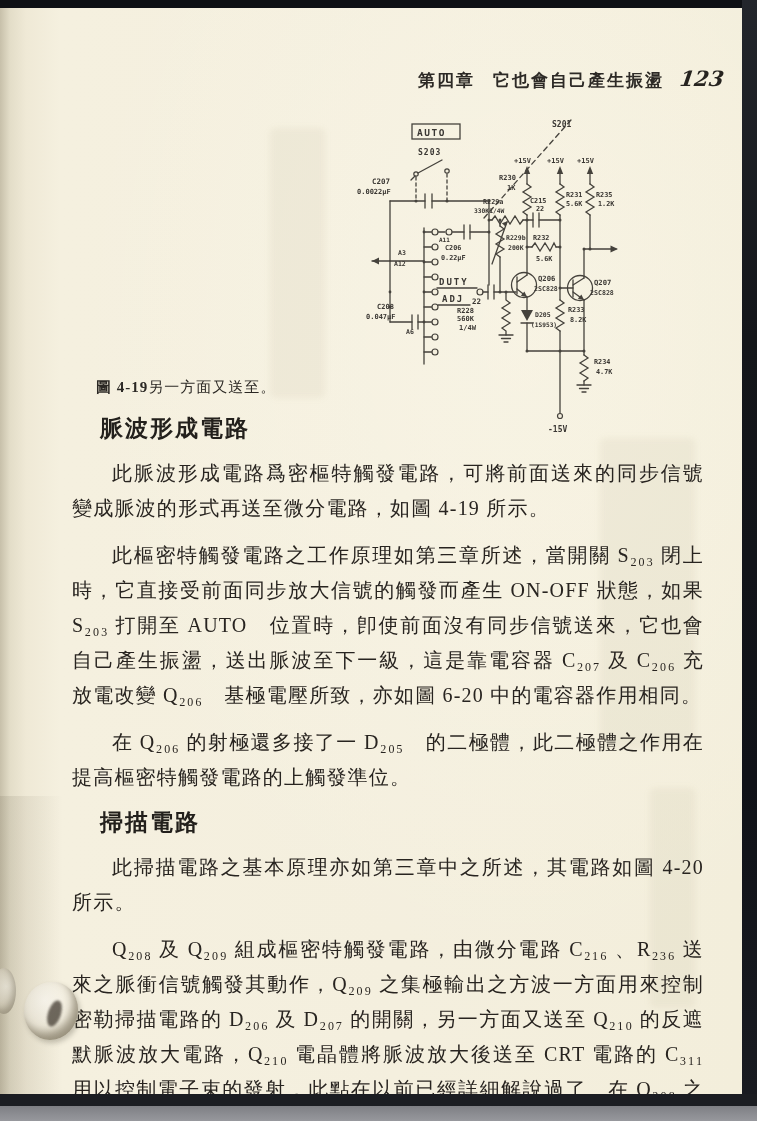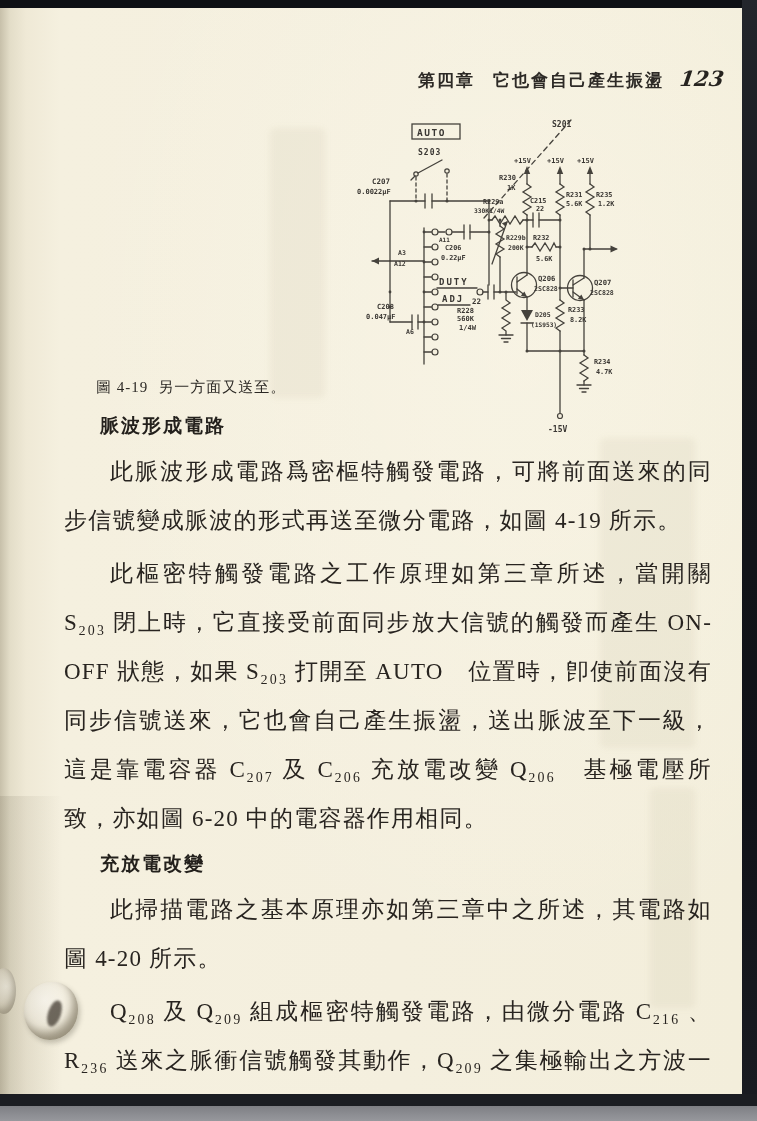--- a/index.html
+++ b/index.html
@@ -32,24 +32,24 @@
   .page-header{position:absolute;top:58px;left:418px;display:flex;align-items:baseline;white-space:nowrap;}
   .hdr-chapter,.hdr-title{font-size:17px;font-weight:700;color:#2d2a26;letter-spacing:2px;}
   .hdr-chapter{margin-right:18px;}
   .hdr-page-num{
     margin-left:16px;font-family:"DejaVu Serif", serif;font-style:italic;font-weight:700;
     font-size:21px;color:#26231f;transform:skewX(-8deg);
   }
   
   .text-col{position:absolute;left:60px;top:370px;width:656px;color:#262320;}
   .fig-caption{margin:0 0 16px 36px;font-size:15px;letter-spacing:1px;color:#2b2824;}
-  .fig-caption .cap-label{font-weight:400;margin-right:10px;}
-  .sec-heading{font-size:19px;font-weight:800;letter-spacing:2px;color:#23201c;margin:8px 0 8px 40px;}
+  .fig-caption .cap-label{font-weight:700;}
+  .sec-heading{font-size:23px;font-weight:800;letter-spacing:2px;color:#23201c;margin:8px 0 8px 40px;}
   .para{
-    font-size:23px;line-height:49px;margin:4px;text-indent:2em;
+    font-size:20px;line-height:35px;margin:12px;text-indent:2em;
     text-align:justify;letter-spacing:1.2px;color:#282420;
   }
   
   .schematic{position:absolute;left:328px;top:106px;width:330px;height:330px;}
   .schematic text{fill:#3a3733;font-family:"DejaVu Sans Mono", monospace;font-weight:700;}
   .schematic .wire{stroke:#45423c;stroke-width:1.3;fill:none;stroke-linecap:round;}
   .schematic .dot{fill:#45423c;stroke:none;}
   .schematic .open-term{fill:#f4efde;stroke:#45423c;stroke-width:1.2;}
   .schematic .solid{fill:#45423c;stroke:none;}
   
@@ -301,22 +301,23 @@
     </svg>
 
     <div class="text-col">
       <p class="fig-caption">
         <span class="cap-label">圖 4-19</span><span>另一方面又送至。</span>
       </p>
 
       <div class="sec-heading">脈波形成電路</div>
       <p class="para">此脈波形成電路爲密樞特觸發電路，可將前面送來的同步信號變成脈波的形式再送至微分電路，如圖 4-19 所示。</p>
       <p class="para">此樞密特觸發電路之工作原理如第三章所述，當開關 S₂₀₃ 閉上時，它直接受前面同步放大信號的觸發而產生 ON-OFF 狀態，如果 S₂₀₃ 打開至 AUTO　位置時，卽使前面沒有同步信號送來，它也會自己產生振盪，送出脈波至下一級，這是靠電容器 C₂₀₇ 及 C₂₀₆ 充放電改變 Q₂₀₆　基極電壓所致，亦如圖 6-20 中的電容器作用相同。</p>
-
-      <div class="sec-heading">充放電改變</div>
+      <p class="para">在 Q₂₀₆ 的射極還多接了一 D₂₀₅　的二極體，此二極體之作用在提高樞密特觸發電路的上觸發準位。</p>
+
+      <div class="sec-heading">掃描電路</div>
       <p class="para">此掃描電路之基本原理亦如第三章中之所述，其電路如圖 4-20 所示。</p>
       <p class="para">Q₂₀₈ 及 Q₂₀₉ 組成樞密特觸發電路，由微分電路 C₂₁₆ 、R₂₃₆ 送來之脈衝信號觸發其動作，Q₂₀₉ 之集極輸出之方波一方面用來控制密勒掃描電路的 D₂₀₆ 及 D₂₀₇ 的開關，另一方面又送至 Q₂₁₀ 的反遮默脈波放大電路，Q₂₁₀ 電晶體將脈波放大後送至 CRT 電路的 C₃₁₁　用以控制電子束的發射，此點在以前已經詳細解說過了。在 Q₂₀₈ 之射極端多接了 R₂₄₅ 之電阻可提高上準位電壓，提高上準位電壓可使微分電路輸出的正脈衝無效。</p>
     </div>
 
     <div class="hole-edge"></div>
     <div class="hole-main"></div>
     <div class="hole-dark"></div>
   </div>
 
   <div class="edge-top"></div>

